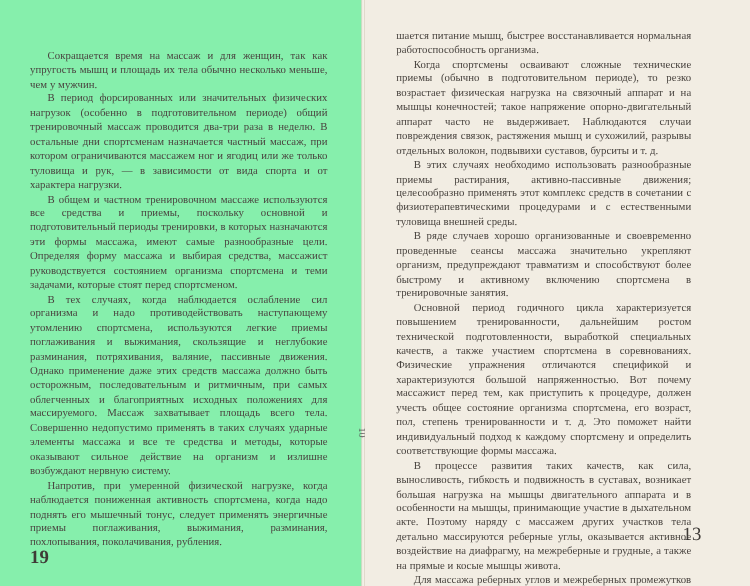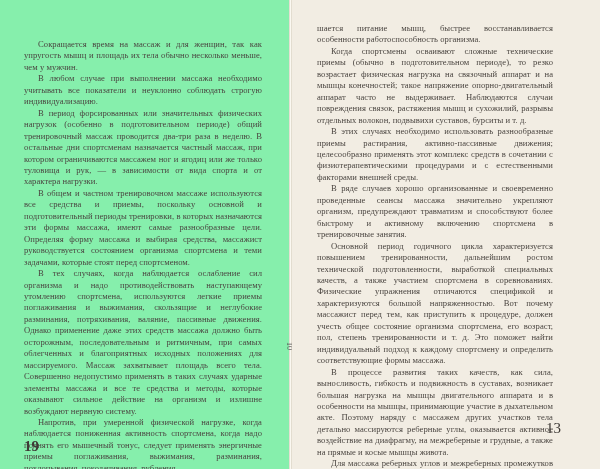--- a/index.html
+++ b/index.html
@@ -42,38 +42,37 @@
   }
 </style>
 </head>
 <body>
 
 <div class="spread">
 
   <div class="page left">
     <div class="text">
       <p>Сокращается время на массаж и для женщин, так как упругость мышц и площадь их тела обычно несколько меньше, чем у мужчин.</p>
-      <p>В любом случае при выполнении массажа необходимо учитывать все показатели и неуклонно соблюдать строгую индивидуализацию.</p>
       <p>В период форсированных или значительных физических нагрузок (особенно в подготовительном периоде) общий тренировочный массаж проводится два-три раза в неделю. В остальные дни спортсменам назначается частный массаж, при котором ограничиваются массажем ног и ягодиц или же только туловища и рук, — в зависимости от вида спорта и от характера нагрузки.</p>
       <p>В общем и частном тренировочном массаже используются все средства и приемы, поскольку основной и подготовительный периоды тренировки, в которых назначаются эти формы массажа, имеют самые разнообразные цели. Определяя форму массажа и выбирая средства, массажист руководствуется состоянием организма спортсмена и теми задачами, которые стоят перед спортсменом.</p>
       <p>В тех случаях, когда наблюдается ослабление сил организма и надо противодействовать наступающему утомлению спортсмена, используются легкие приемы поглаживания и выжимания, скользящие и неглубокие разминания, потряхивания, валяние, пассивные движения. Однако применение даже этих средств массажа должно быть осторожным, последовательным и ритмичным, при самых облегченных и благоприятных исходных положениях для массируемого. Массаж захватывает площадь всего тела. Совершенно недопустимо применять в таких случаях ударные элементы массажа и все те средства и методы, которые оказывают сильное действие на организм и излишне возбуждают нервную систему.</p>
       <p>Напротив, при умеренной физической нагрузке, когда наблюдается пониженная активность спортсмена, когда надо поднять его мышечный тонус, следует применять энергичные приемы поглаживания, выжимания, разминания, похлопывания, поколачивания, рубления.</p>
 
     </div>
     <div class="folio">19</div>
   </div>
 
   <div class="spine"></div>
   <div class="spine-mark">10</div>
 
   <div class="page right">
     <div class="text">
-      <p class="cont">шается питание мышц, быстрее восстанавливается особенности работоспособность организма.</p>
+      <p class="cont">шается питание мышц, быстрее восстанавливается нормальная работоспособность организма.</p>
       <p>Когда спортсмены осваивают сложные технические приемы (обычно в подготовительном периоде), то резко возрастает физическая нагрузка на связочный аппарат и на мышцы конечностей; такое напряжение опорно-двигательный аппарат часто не выдерживает. Наблюдаются случаи повреждения связок, растяжения мышц и сухожилий, разрывы отдельных волокон, подвывихи суставов, бурситы и т. д.</p>
-      <p>В этих случаях необходимо использовать разнообразные приемы растирания, активно-пассивные движения; целесообразно применять этот комплекс средств в сочетании с физиотерапевтическими процедурами и с естественными факторами внешней среды.</p>
+      <p>В этих случаях необходимо использовать разнообразные приемы растирания, активно-пассивные движения; целесообразно применять этот комплекс средств в сочетании с физиотерапевтическими процедурами и с естественными туловища внешней среды.</p>
       <p>В ряде случаев хорошо организованные и своевременно проведенные сеансы массажа значительно укрепляют организм, предупреждают травматизм и способствуют более быстрому и активному включению спортсмена в тренировочные занятия.</p>
       <p>Основной период годичного цикла характеризуется повышением тренированности, дальнейшим ростом технической подготовленности, выработкой специальных качеств, а также участием спортсмена в соревнованиях. Физические упражнения отличаются спецификой и характеризуются большой напряженностью. Вот почему массажист перед тем, как приступить к процедуре, должен учесть общее состояние организма спортсмена, его возраст, пол, степень тренированности и т. д. Это поможет найти индивидуальный подход к каждому спортсмену и определить соответствующие формы массажа.</p>
       <p>В процессе развития таких качеств, как сила, выносливость, гибкость и подвижность в суставах, возникает большая нагрузка на мышцы двигательного аппарата и в особенности на мышцы, принимающие участие в дыхательном акте. Поэтому наряду с массажем других участков тела детально массируются реберные углы, оказывается активное воздействие на диафрагму, на межреберные и грудные, а также на прямые и косые мышцы живота.</p>
       <p>Для массажа реберных углов и межреберных промежутков используются поглаживания, разнообразные</p>
     </div>
     <div class="folio">13</div>
   </div>
 
 </div>
 

